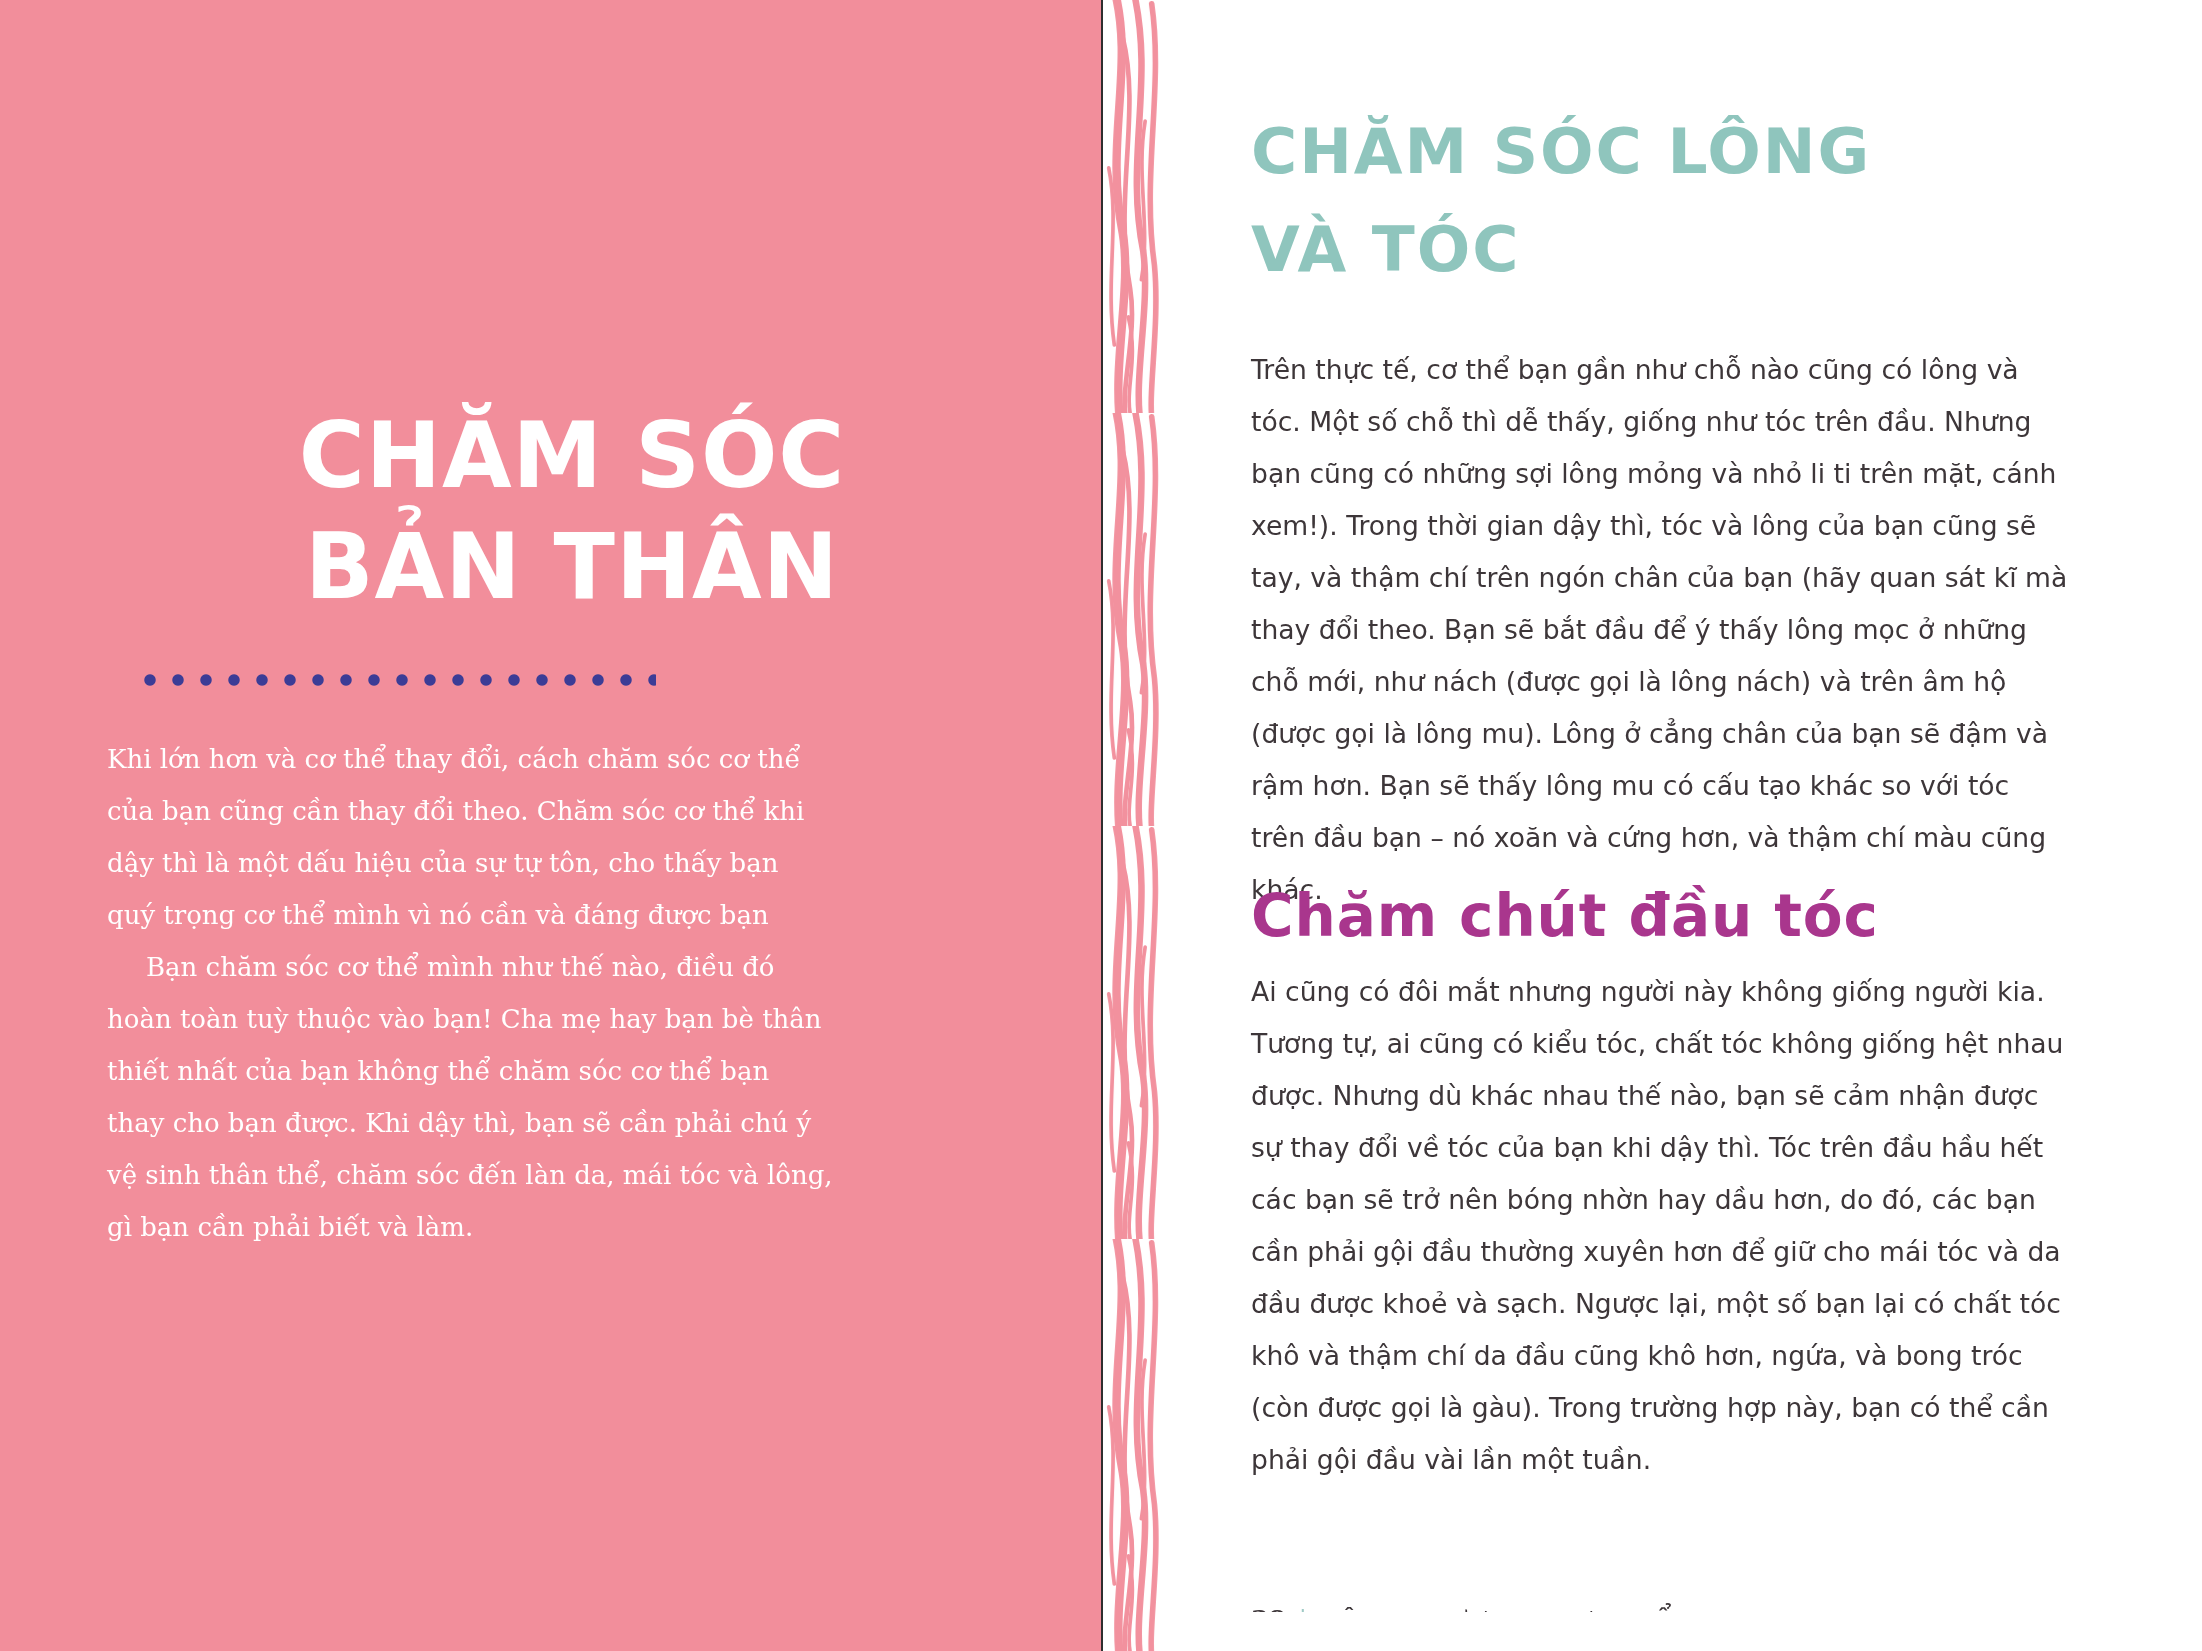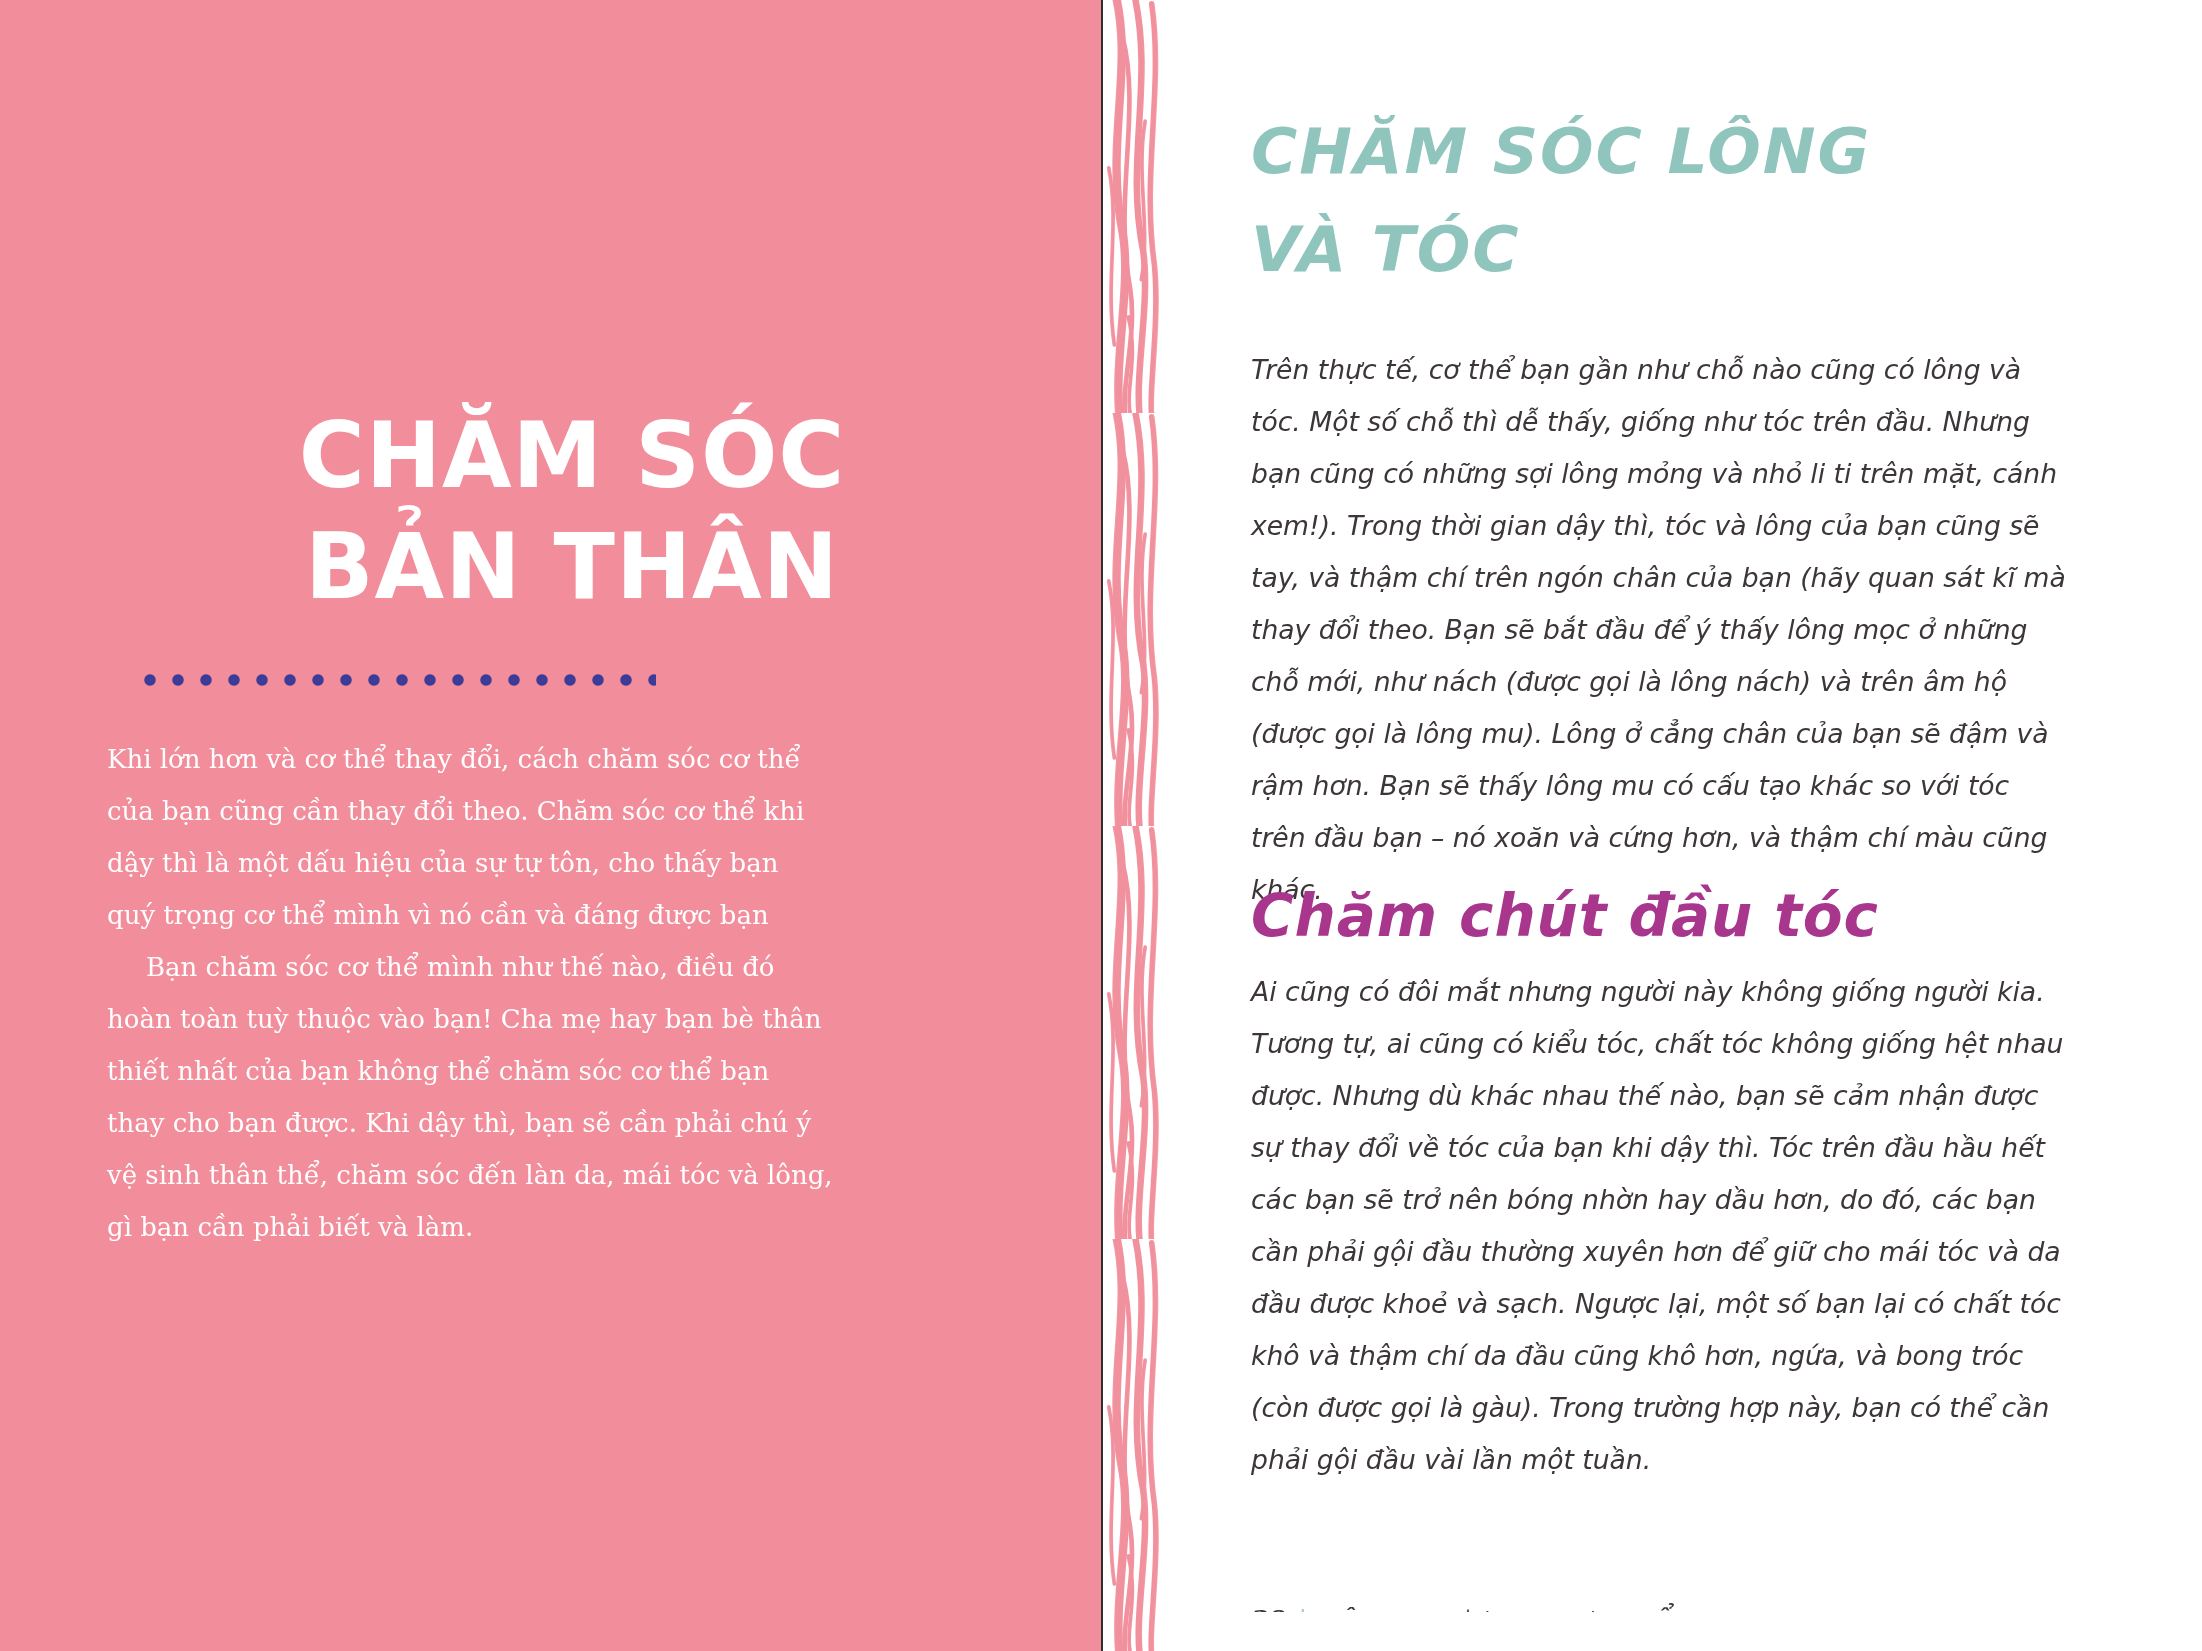--- a/index.html
+++ b/index.html
@@ -39,21 +39,21 @@
   
   .gutter-line {
     position:absolute; left:1101px; top:0; width:1.9px; height:1652px;
     background:#2E2E2E;
   }
   .scribble { position:absolute; left:1104px; top:0; width:58px; height:1652px; }
 
   
   .right-page {
     position:absolute; left:1162px; top:0; width:1041px; height:1612px;
-    background:#FFFFFF; overflow:hidden;font-style:italic;
+    background:#FFFFFF; overflow:hidden;
   }
   .rp-title {
     position:absolute; top:103px; left:89px; margin:0;
     color:#8FC5BD; font-weight:bold; font-size:63px; line-height:98px;
     letter-spacing:1.9px; font-family:"DejaVu Sans", sans-serif;
   }
   .rp-body { color:#3D3639; font-size:26.6px; font-family:"DejaVu Sans", sans-serif; }
   .rp-line { height:52px; line-height:52px; white-space:nowrap; }
   .rp-intro   { position:absolute; top:344px;  left:89px; }
   .rp-subhead {

